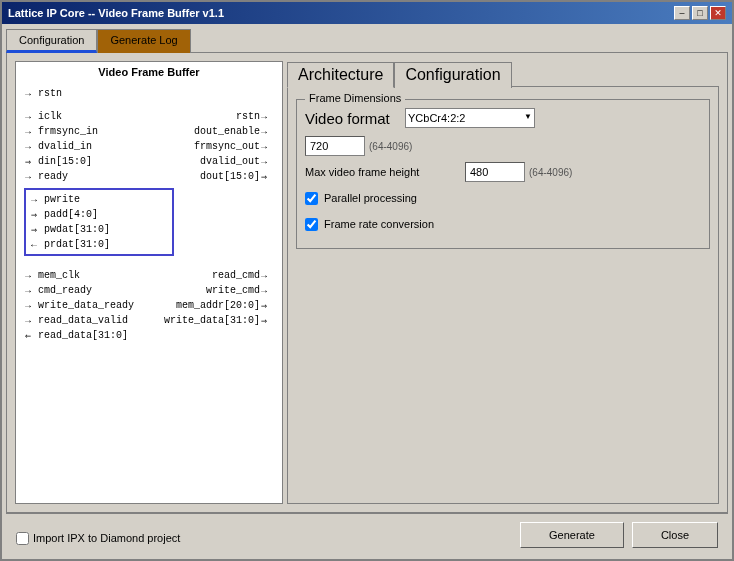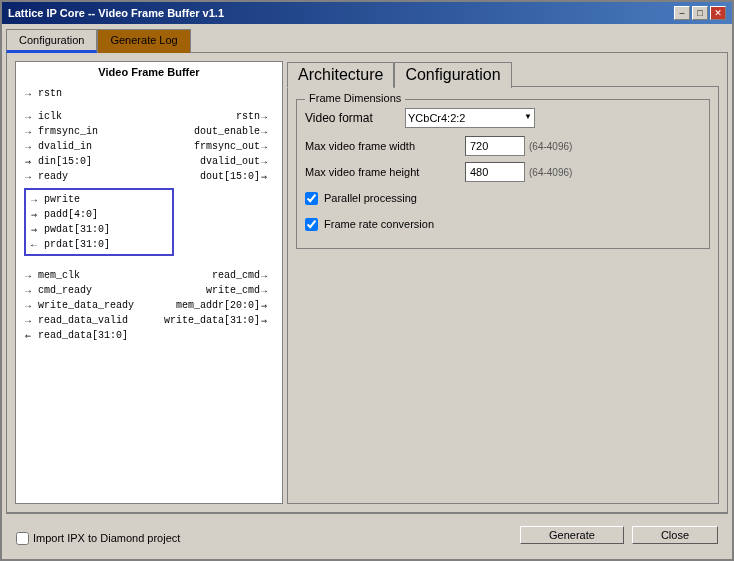--- a/index.html
+++ b/index.html
@@ -174,21 +174,21 @@
       font-size: 10px;
       color: #555;
     }
     .select-row {
       display: flex;
       align-items: center;
       margin-bottom: 8px;
     }
     .select-label {
       width: 100px;
-      font-size: 12px;
+      font-size: 15px;
     }
     .select-box {
       width: 130px;
       height: 20px;
       border: 1px solid #808080;
       background: white;
       font-size: 11px;
       padding: 1px 2px;
       appearance: none;
       -webkit-appearance: none;
@@ -240,21 +240,21 @@
     }
     .bottom-check {
       display: flex;
       align-items: center;
       gap: 4px;
       font-size: 11px;
       margin-top: 7px;
     }
     .spacer { flex: 1; }
     .btn {
-      height: 18px;
+      height: 26px;
       min-width: 80px;
       background: #d4d0c8;
       border: 1px solid #808080;
       border-top-color: #fff;
       border-left-color: #fff;
       border-bottom-color: #5a5a5a;
       border-right-color: #5a5a5a;
       font-size: 11px;
       cursor: pointer;
       padding: 0 28px;
@@ -481,21 +481,20 @@
             <div class="select-row">
               <span class="select-label">Video format</span>
               <div class="select-wrapper">
                 <select class="select-box">
                   <option>YCbCr4:2:2</option>
                 </select>
               </div>
             </div>
 
             <div class="form-row">
-              <span class="form-label">Max video frame width</span>
               <input type="text" class="form-input" value="720" style="">
               <span class="form-hint">(64-4096)</span>
             </div>
 
             <div class="form-row">
               <span class="form-label">Max video frame height</span>
               <input type="text" class="form-input" value="480" style="">
               <span class="form-hint">(64-4096)</span>
             </div>
 

